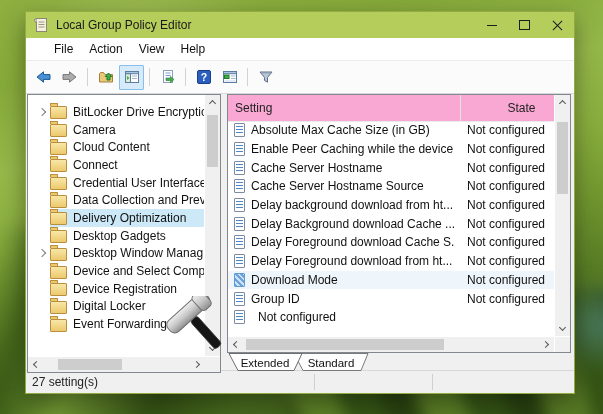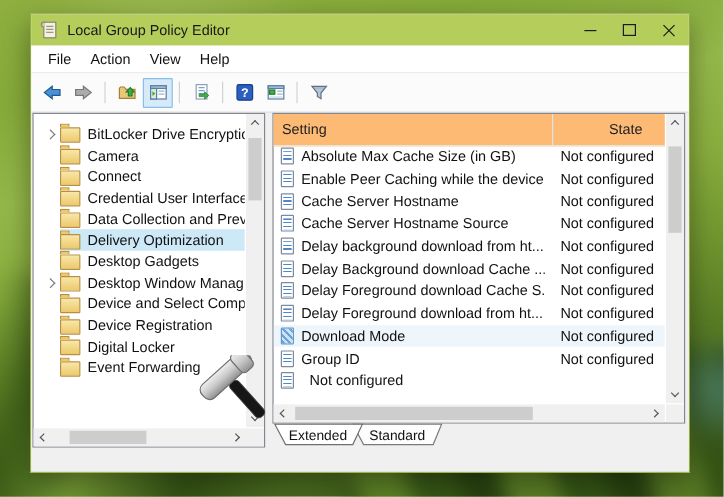--- a/index.html
+++ b/index.html
@@ -30,21 +30,21 @@
   .titlebar .ttext{margin-left:7px;font-size:12px;color:#191919;}
   .wincontrols{margin-left:auto;display:flex;height:100%;}
   .wbtn{width:33px;height:100%;display:flex;align-items:center;justify-content:center;}
   .glyph-min{width:10px;height:1px;background:#1c1c1c;}
   .glyph-max{width:9px;height:8px;border:1px solid #1c1c1c;}
   .glyph-close{position:relative;width:11px;height:11px;}
   .glyph-close i{position:absolute;left:-1px;top:5px;width:13px;height:1px;background:#1c1c1c;display:block;}
   .glyph-close i.a{transform:rotate(45deg);} .glyph-close i.b{transform:rotate(-45deg);}
 
   .menubar{height:22px;background:#ffffff;display:flex;align-items:center;
-    padding-left:6px;font-size:12px;color:#111;flex:none;border-bottom:1px solid #ececec;}
+    padding-left:20px;font-size:12px;color:#111;flex:none;border-bottom:1px solid #ececec;}
   .menu-item{padding:3px 8px;}
 
   .toolbar{height:32px;background:#fbfbfb;border-bottom:1px solid #d9d9d9;
     display:flex;align-items:center;padding-left:5px;gap:1px;flex:none;}
   .tbtn{width:23px;height:23px;display:flex;align-items:center;justify-content:center;
     border:1px solid transparent;border-radius:1px;}
   .tbtn.active{background:#d7eaf9;border-color:#86c0ea;}
   .tsep{width:1px;height:18px;background:#d2d2d2;margin:0 4px;flex:none;}
 
   .main{position:relative;flex:1;background:#f0f0f0;}
@@ -79,21 +79,21 @@
   .schev.l{transform:rotate(135deg);margin-left:2px;} .schev.r{transform:rotate(-45deg);margin-right:2px;}
   .thumb{position:absolute;background:#cdcdcd;}
   .vscroll .thumb{left:2px;width:11px;}
   .hscroll .thumb{top:2px;height:11px;}
   .corner{position:absolute;right:0;bottom:0;width:15px;height:15px;background:#f0f0f0;}
 
   
   .right-pane{position:absolute;left:201px;top:0;width:344px;height:259px;
     background:#fff;border:1px solid #828790;box-sizing:border-box;}
   .list-head{position:absolute;left:0;top:0;right:16px;height:26px;display:flex;
-    font-size:12px;color:#222;border-bottom:1px solid #eaeaea;background:#fdba74;align-items:center;}
+    font-size:12px;color:#222;border-bottom:1px solid #eaeaea;background:#f9a8d4;align-items:center;}
   .col-setting{width:232px;padding-left:7px;box-sizing:border-box;}
   .col-state{flex:1;text-align:center;border-left:1px solid #e2e2e2;height:100%;
     display:flex;align-items:center;justify-content:center;padding-left:28px;}
   .list-rows{position:absolute;left:0;top:26px;right:16px;bottom:16px;overflow:hidden;}
   .list-row{height:18.7px;display:flex;align-items:center;font-size:12px;color:#111;white-space:nowrap;}
   .list-row.selected{background:#eef5fb;}
   .pageicon{width:11px;height:14px;background:#fff;border:1px solid #7b8aa0;border-radius:1px;
     margin-left:6px;flex:none;position:relative;box-sizing:border-box;}
   .pageicon::before{content:'';position:absolute;left:1px;right:1px;top:2px;height:9px;
     background:repeating-linear-gradient(to bottom,#4e86c8 0 1px,transparent 1px 3px);}
@@ -242,20 +242,27 @@
             <span class="expander"></span>
             <span class="rowfill">
               <span class="folder"></span>
               <span class="tlabel">Camera</span>
             </span>
           </div>
           <div class="tree-row">
             <span class="expander"></span>
             <span class="rowfill">
               <span class="folder"></span>
+              <span class="tlabel">Cloud Content</span>
+            </span>
+          </div>
+          <div class="tree-row">
+            <span class="expander"></span>
+            <span class="rowfill">
+              <span class="folder"></span>
               <span class="tlabel">Connect</span>
             </span>
           </div>
           <div class="tree-row">
             <span class="expander"></span>
             <span class="rowfill">
               <span class="folder"></span>
               <span class="tlabel">Credential User Interface</span>
             </span>
           </div>
@@ -428,20 +435,25 @@
           <text x="104" y="13.5" font-size="11.5" font-family="Liberation Sans, sans-serif" fill="#111" text-anchor="middle">Standard</text>
         </g>
         <g>
           <path d="M2,0.5 L75,0.5 L67,17.5 L11,17.5 Z" fill="#ffffff" stroke="#6e6e6e"></path>
           <text x="38" y="13.5" font-size="11.5" font-family="Liberation Sans, sans-serif" fill="#111" text-anchor="middle">Extended</text>
         </g>
       </svg>
     </div>
   </div>
 
+  <div class="statusbar">
+    <div class="sb-main">27 setting(s)</div>
+    <div class="sb-pane sb-p2"></div>
+    <div class="sb-pane sb-p3"></div>
+  </div>
 </div>
 
 <svg class="hammer" width="66" height="58" viewBox="0 0 66 58">
   <defs>
     <linearGradient id="hg" x1="0" y1="0" x2="0" y2="1">
       <stop offset="0" stop-color="#efefef"></stop>
         <stop offset="0.5" stop-color="#c9c9c9"></stop>
         <stop offset="1" stop-color="#8f8f8f"></stop>
     </linearGradient>
   </defs>

